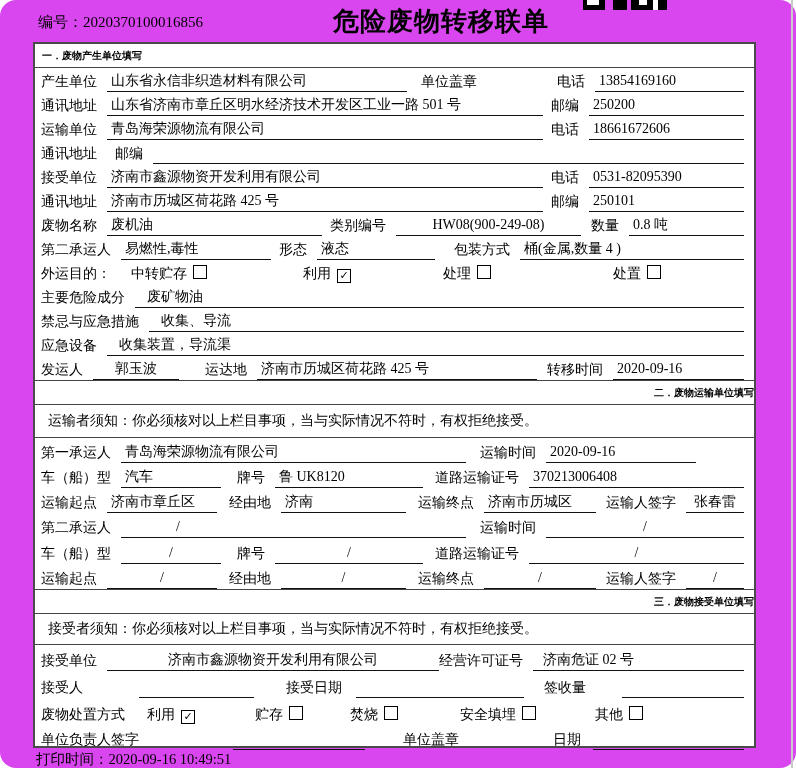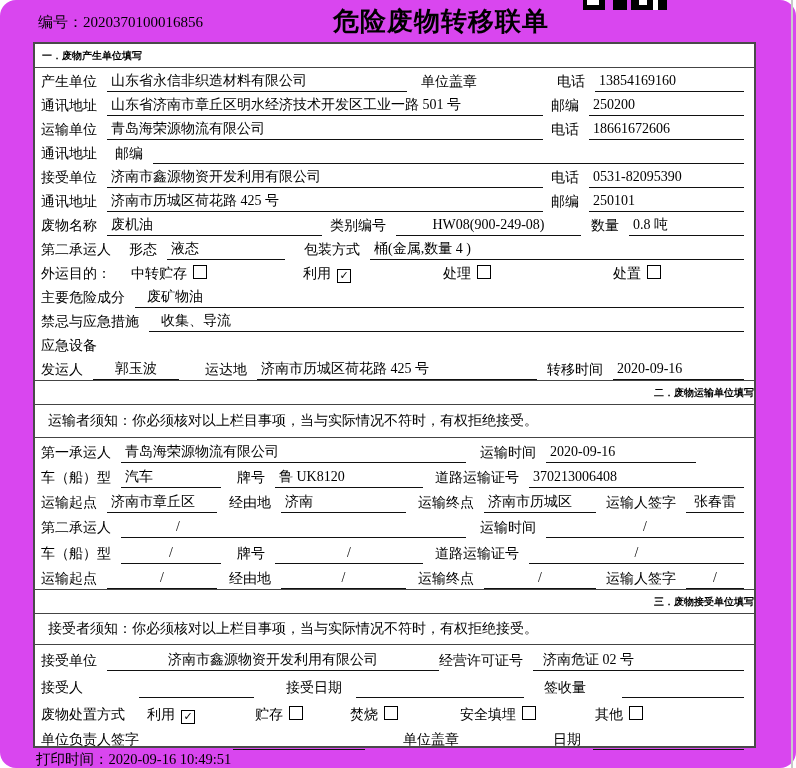--- a/index.html
+++ b/index.html
@@ -121,20 +121,21 @@
       <span class="lbl">废物名称</span>
       <span class="ul" style="width:215px">废机油</span>
       <span class="lbl" style="margin-left:8px">类别编号</span>
       <span class="ul ctr" style="width:185px">HW08(900-249-08)</span>
       <span class="lbl" style="margin-left:10px">数量</span>
       <span class="ul grow">0.8 吨</span>
     </div>
 
     <div class="row">
       <span class="lbl">第二承运人</span>
+      <span class="ul" style="width:150px">易燃性,毒性</span>
       <span class="lbl" style="margin-left:8px">形态</span>
       <span class="ul" style="width:118px">液态</span>
       <span class="lbl" style="margin-left:19px">包装方式</span>
       <span class="ul grow">桶(金属,数量  4 )</span>
     </div>
 
     <div class="row">
       <span class="lbl">外运目的：</span>
       <span class="opt" style="width:172px; margin-left:10px">
         <span>中转贮存</span><span class="cb"></span>
@@ -155,20 +156,21 @@
       <span class="ul grow" style="padding-left:12px">废矿物油</span>
     </div>
 
     <div class="row">
       <span class="lbl">禁忌与应急措施</span>
       <span class="ul grow" style="padding-left:12px">收集、导流</span>
     </div>
 
     <div class="row">
       <span class="lbl">应急设备</span>
+      <span class="ul grow" style="padding-left:12px">收集装置，导流渠</span>
     </div>
 
     <div class="row">
       <span class="lbl">发运人</span>
       <span class="ul ctr" style="width:86px">郭玉波</span>
       <span class="lbl" style="margin-left:26px">运达地</span>
       <span class="ul" style="width:280px">济南市历城区荷花路 425 号</span>
       <span class="lbl" style="margin-left:10px">转移时间</span>
       <span class="ul grow">2020-09-16</span>
     </div>

